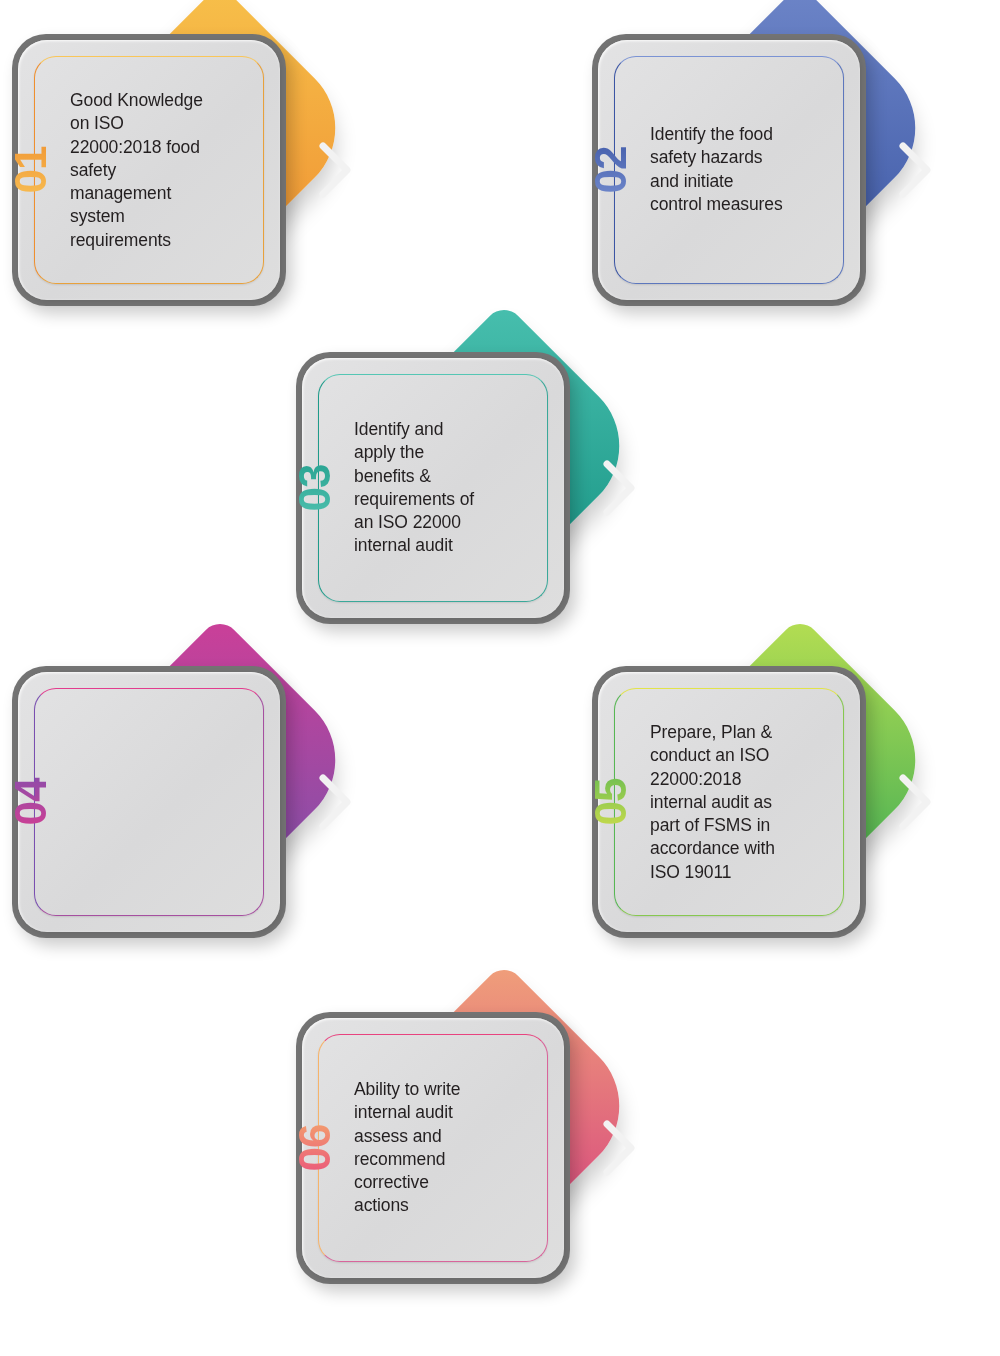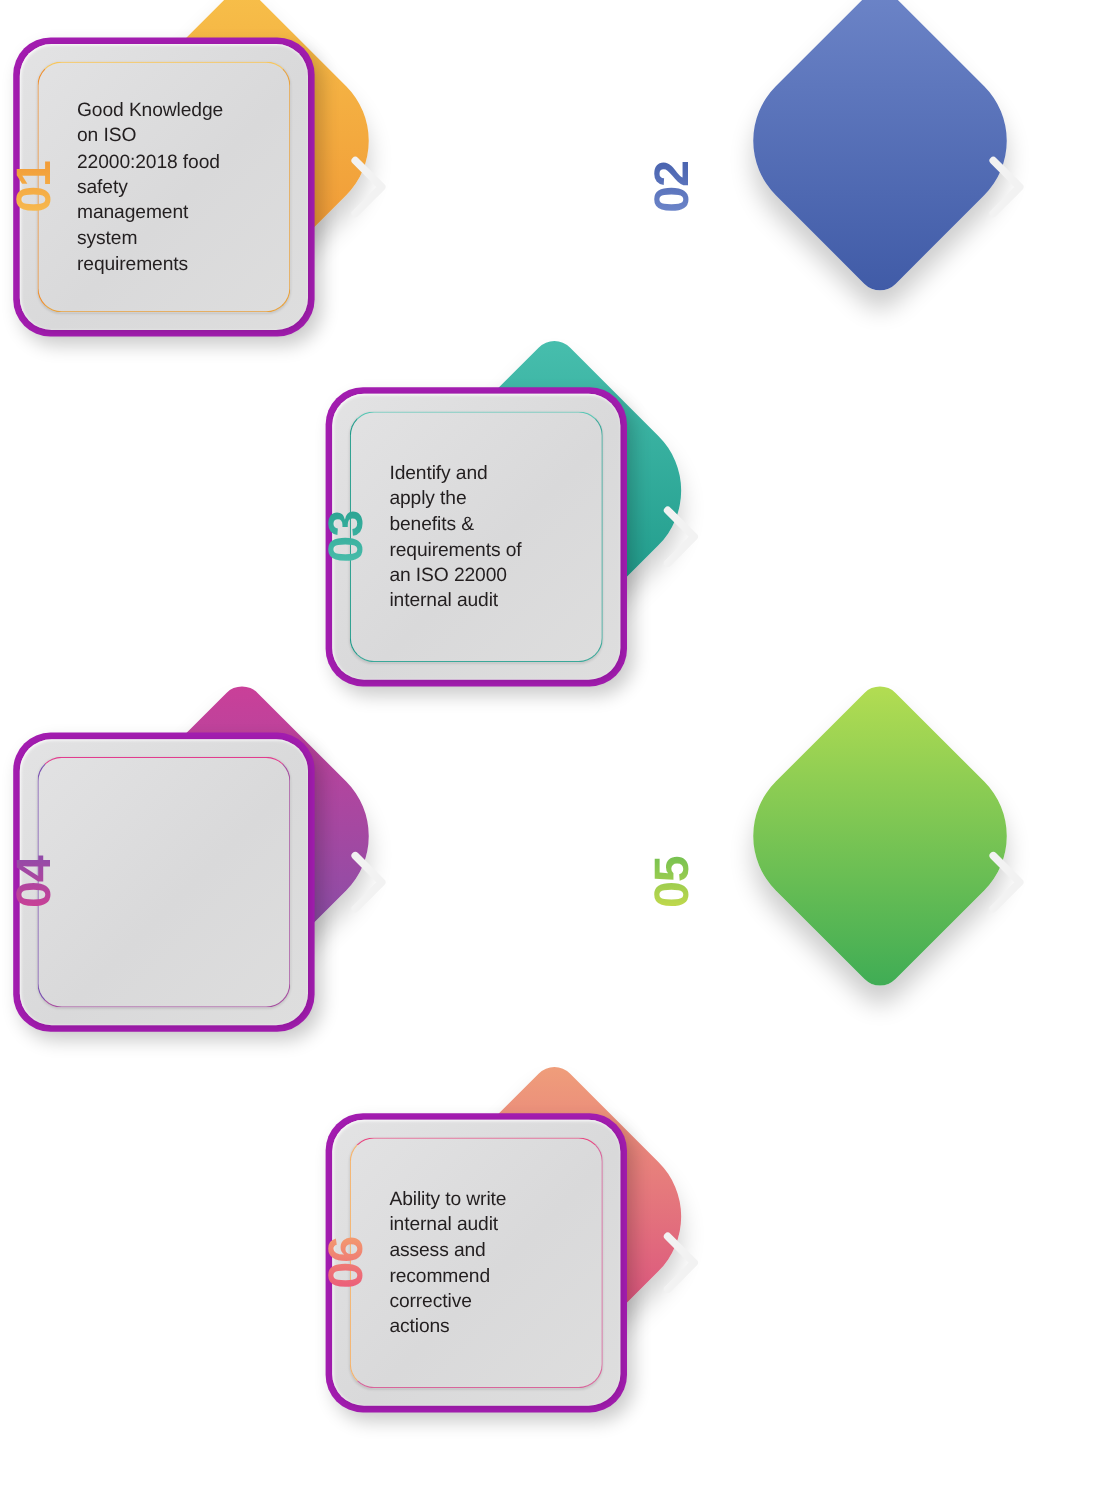--- a/index.html
+++ b/index.html
@@ -21,21 +21,21 @@
     left:118px;top:26px;width:204px;height:204px;
     border-radius:20px 70px 20px 70px;
     transform:rotate(45deg);
     box-shadow:12px 12px 22px rgba(0,0,0,0.20);
   }
 
   
   .frame{
     position:absolute;left:12px;top:34px;
     width:274px;height:272px;
-    background:#a21caf;
+    background:#737373;
     border-radius:34px;
     box-shadow:6px 8px 16px rgba(0,0,0,0.20);
     z-index:3;
   }
   
   .panel{
     position:absolute;left:6px;top:6px;right:6px;bottom:6px;
     background:linear-gradient(135deg,#e3e3e4 0%,#d9d9da 55%,#dedede 100%);
     border-radius:29px;
     box-shadow:inset 1px 1px 3px rgba(255,255,255,0.9),
@@ -130,20 +130,29 @@
 
   <div class="step" id="step2">
     <div class="arrow-wrap">
       <div class="arrow-inner" style="background: linear-gradient(135deg, rgb(109, 133, 200) 0%, rgb(63, 90, 166) 100%);"></div>
     </div>
     <div class="chev">
       <svg viewBox="0 0 34 60" width="34" height="60">
           <polyline points="5,6 29,30 5,54" fill="none" stroke="#f2f2f2" stroke-width="7" stroke-linecap="round" stroke-linejoin="round"></polyline>
         </svg>
     </div>
+    <div class="frame">
+      <div class="panel">
+        <div class="hairline" style="border-color: rgb(123, 147, 212) rgb(93, 119, 189) rgb(93, 119, 189) rgb(59, 85, 164);"></div>
+        <div class="copy">Identify the food
+safety hazards
+and initiate
+control measures</div>
+      </div>
+    </div>
     <div class="num" style="background-image: linear-gradient(90deg, rgb(123, 147, 212) 0%, rgb(59, 85, 164) 100%);">02</div>
   </div>
 
   <div class="step" id="step3">
     <div class="arrow-wrap">
       <div class="arrow-inner" style="background: linear-gradient(135deg, rgb(72, 191, 174) 0%, rgb(24, 148, 132) 100%);"></div>
     </div>
     <div class="chev">
       <svg viewBox="0 0 34 60" width="34" height="60">
           <polyline points="5,6 29,30 5,54" fill="none" stroke="#f2f2f2" stroke-width="7" stroke-linecap="round" stroke-linejoin="round"></polyline>
@@ -182,20 +191,32 @@
 
   <div class="step" id="step5">
     <div class="arrow-wrap">
       <div class="arrow-inner" style="background: linear-gradient(135deg, rgb(182, 222, 82) 0%, rgb(60, 171, 85) 100%);"></div>
     </div>
     <div class="chev">
       <svg viewBox="0 0 34 60" width="34" height="60">
           <polyline points="5,6 29,30 5,54" fill="none" stroke="#f2f2f2" stroke-width="7" stroke-linecap="round" stroke-linejoin="round"></polyline>
         </svg>
     </div>
+    <div class="frame">
+      <div class="panel">
+        <div class="hairline" style="border-color: rgb(226, 227, 74) rgb(134, 200, 79) rgb(134, 200, 79) rgb(87, 183, 83);"></div>
+        <div class="copy">Prepare, Plan &amp;
+conduct an ISO
+22000:2018
+internal audit as
+part of FSMS in
+accordance with
+ISO 19011</div>
+      </div>
+    </div>
     <div class="num" style="background-image: linear-gradient(90deg, rgb(226, 227, 74) 0%, rgb(87, 183, 83) 100%);">05</div>
   </div>
 
   <div class="step" id="step6">
     <div class="arrow-wrap">
       <div class="arrow-inner" style="background: linear-gradient(135deg, rgb(240, 160, 122) 0%, rgb(214, 66, 127) 100%);"></div>
     </div>
     <div class="chev">
       <svg viewBox="0 0 34 60" width="34" height="60">
           <polyline points="5,6 29,30 5,54" fill="none" stroke="#f2f2f2" stroke-width="7" stroke-linecap="round" stroke-linejoin="round"></polyline>

